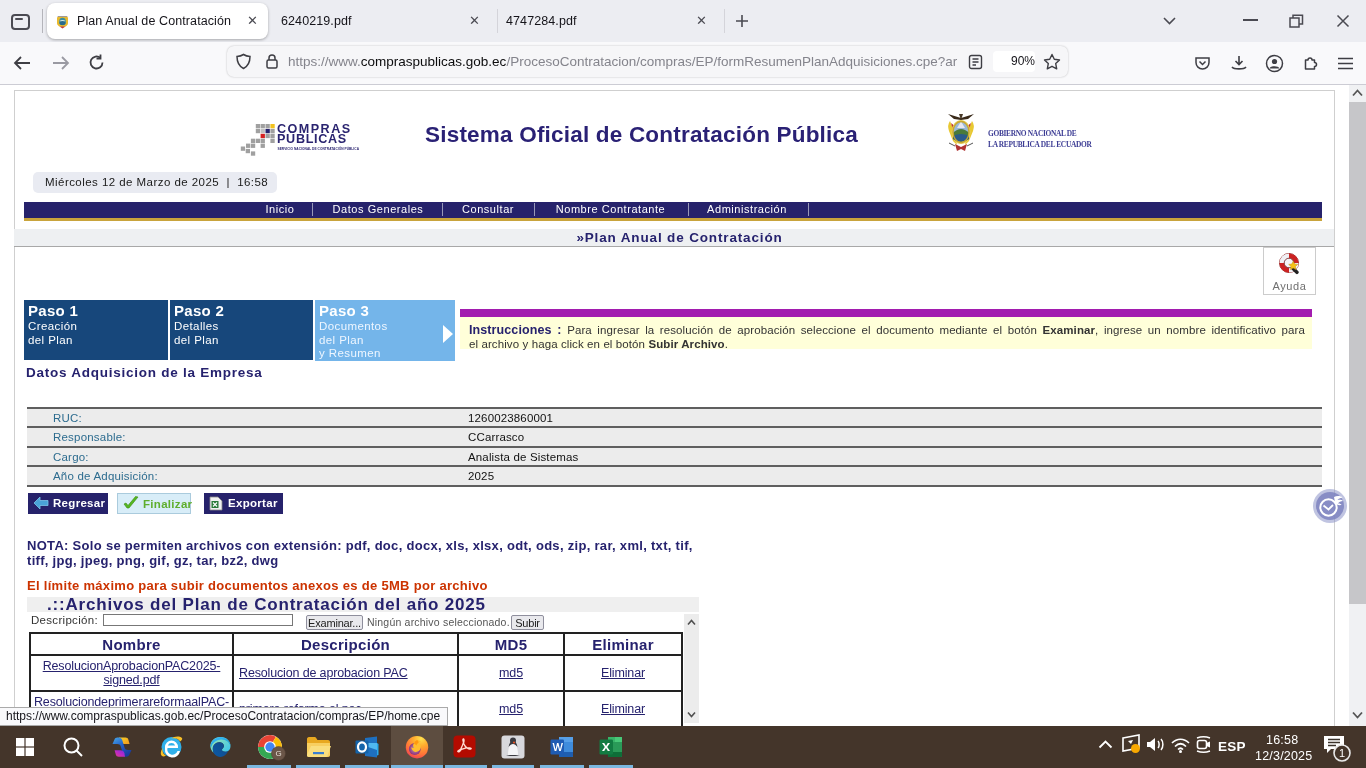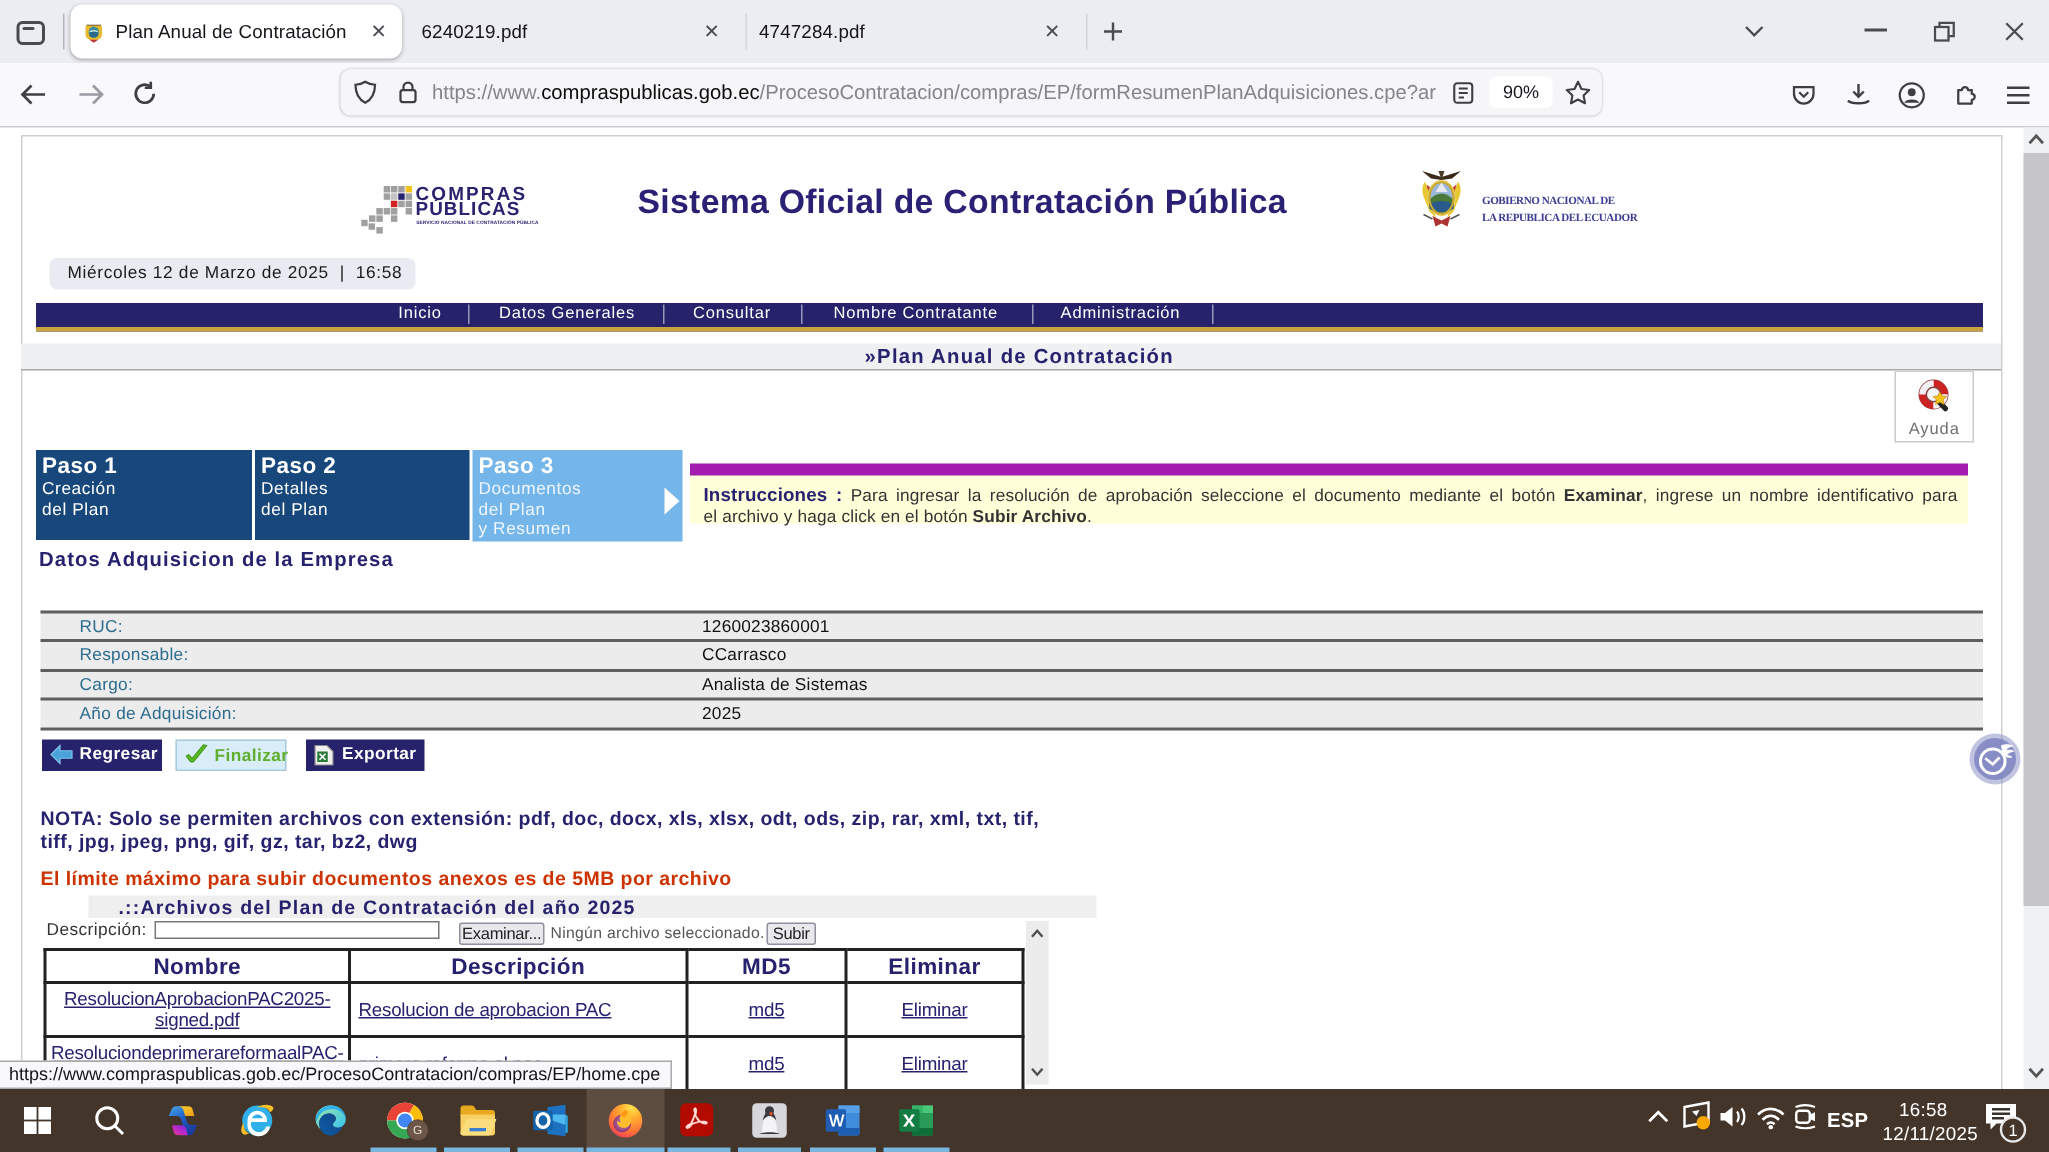--- a/index.html
+++ b/index.html
@@ -12,21 +12,21 @@
 #fxview { position:absolute; left:11px; top:14px; width:19px; height:16px; border:2px solid #4a4a52; border-radius:4px; }
 #fxview:before { content:""; position:absolute; left:2px; top:1.5px; width:8px; height:2.5px; background:#4a4a52; border-radius:1px; }
 .tabsep { position:absolute; top:9px; width:1px; height:24px; background:#b4b4ba; }
 #activetab { position:absolute; left:47px; top:3px; width:221px; height:36px; background:#fff; border-radius:8px; box-shadow:0 1px 3px rgba(0,0,0,0.3); }
 .tabtitle { font-size:12.5px; color:#15141a; letter-spacing:0.1px; }
 .tabx { color:#4a4a52; font-size:13px; }
 #toolbar { position:absolute; left:0; top:42px; width:1366px; height:43px; background:#f9f9fb; border-bottom:1px solid #ccccd4; }
 #urlbar { position:absolute; left:227px; top:46px; width:841px; height:31px; background:#f6f6f8; border-radius:7px; box-shadow:0 0 2px rgba(0,0,0,0.25); }
 #urltext { position:absolute; left:61px; top:8px; font-size:13.5px; color:#84848c; white-space:nowrap; overflow:hidden; width:672px; }
 #urltext b { color:#0c0c0d; font-weight:normal; }
-#zoombadge { position:absolute; left:766px; top:5px; width:42px; height:21px; background:#fff; border-radius:4px; font-size:12px; color:#15141a; text-align:center; line-height:21px; }
+#zoombadge { position:absolute; left:766px; top:5px; width:42px; height:21px; background:#fff; border-radius:4px; font-size:12px; color:#15141a; text-align:right; line-height:21px; }
 
 
 .pg { position:absolute; }
 #pagebox { position:absolute; left:14px; top:90px; width:1321px; height:636px; border-left:1px solid #cfcfcf; border-right:1px solid #cfcfcf; border-top:1px solid #cfcfcf; }
 #title { position:absolute; left:0; top:122px; width:1283px; text-align:center; font-size:22.5px; font-weight:bold; color:#2a2175; letter-spacing:0.2px; }
 #datebadge { position:absolute; left:33px; top:172px; width:244px; height:21px; background:#e9ebf2; border-radius:5px; font-size:11.5px; color:#1a1a1a; line-height:21px; padding-left:12px; letter-spacing:0.45px; }
 #rucbadge { position:absolute; left:698px; top:172px; width:622px; height:21px; background:#e9ebf2; border-radius:5px; font-size:11.5px; color:#1a1a1a; line-height:21px; text-align:center; letter-spacing:0.1px; white-space:nowrap; }
 #rucbadge .cs { color:#26226e; text-decoration:underline; }
 #navbar { position:absolute; left:24px; top:202px; width:1298px; height:18.5px; background:#26226b; border-bottom:3px solid #c9a43c; }
 #navbar span { position:absolute; top:1px; color:#fff; font-size:11px; letter-spacing:0.55px; }
@@ -52,21 +52,21 @@
 .drow .lbl { position:absolute; left:26px; top:3px; font-size:11.5px; color:#2d6c8f; letter-spacing:0.2px; }
 .drow .val { position:absolute; left:441px; top:3px; font-size:11.5px; color:#111; letter-spacing:0.15px; }
 #drow-end { position:absolute; left:27px; top:484.5px; width:1295px; height:2px; background:#5f5f5f; }
 
 .btn { position:absolute; top:493px; height:21px; background:#26226b; color:#fff; font-weight:bold; font-size:11.5px; letter-spacing:0.3px; }
 #btn-fin { background:#d8edf8; color:#5fae2e; border:1px solid #aacbdd; }
 .btn span { position:absolute; top:4px; }
 
 #nota { position:absolute; left:27px; top:538px; width:720px; font-size:13px; font-weight:bold; color:#26226e; line-height:15.3px; letter-spacing:0.3px; }
 #limite { position:absolute; left:27px; top:578px; font-size:13px; font-weight:bold; color:#cc3300; letter-spacing:0.3px; }
-#arch-h { position:absolute; left:27px; top:597px; width:672px; height:15px; background:#efefef; font-size:13px; font-weight:bold; color:#26226e; padding-left:20px; letter-spacing:0.8px; line-height:15px;margin-left:32px; }
+#arch-h { position:absolute; left:27px; top:597px; width:672px; height:15px; background:#efefef; font-size:17px; font-weight:bold; color:#26226e; padding-left:20px; letter-spacing:0.8px; line-height:15px; }
 #desclbl { position:absolute; left:31px; top:614px; font-size:11.5px; color:#333; letter-spacing:0.3px; }
 #descinput { position:absolute; left:103px; top:614px; width:190px; height:11.5px; border:1px solid #777; background:#fff; }
 .graybtn { position:absolute; background:#e9e9ed; border:1px solid #8f8f9d; border-radius:2px; font-size:11px; color:#222; text-align:center; letter-spacing:-0.2px; }
 #nofile { position:absolute; left:367px; top:616px; font-size:10.5px; color:#555; letter-spacing:0.2px; }
 
 #ftable { position:absolute; left:29px; top:632px; width:652px; border-collapse:collapse; table-layout:fixed; }
 #ftable th { border:2px solid #222; font-size:15px; color:#26226e; background:#fff; height:22px; letter-spacing:0.3px; }
 #ftable td { border:2px solid #222; font-size:12.5px; text-align:center; letter-spacing:-0.15px; }
 #ftable a { color:#26226e; text-decoration:underline; }
 #innerscroll { position:absolute; left:684px; top:614px; width:15px; height:109px; background:#ececec; }
@@ -540,20 +540,20 @@
       <path d="M2 6 C7 1 14 1 19 6 M5 9.5 C8.5 6 12.5 6 16 9.5 M8 12.5 C9.5 11 11.5 11 13 12.5" stroke="#fff" stroke-width="1.7" fill="none"></path>
       <circle cx="10.5" cy="14.5" r="1.5" fill="#fff"></circle>
     </svg>
 <svg class="abs" style="left:1194px; top:736px;" width="19" height="17" viewBox="0 0 19 17">
       <path d="M3 2 C7 0.5 12 0.5 16 2 M3 15 C7 16.5 12 16.5 16 15" stroke="#fff" stroke-width="1.5" fill="none"></path>
       <rect x="3.5" y="4.5" width="9" height="8" rx="2" fill="none" stroke="#fff" stroke-width="1.6"></rect>
       <path d="M12.5 7 L16 5.5 L16 11.5 L12.5 10 Z" fill="#fff"></path>
     </svg>
 <div class="traytxt" style="left:1218px; top:739px; font-weight:bold; font-size:13.5px;">ESP</div>
 <div class="traytxt" style="left:1266px; top:733px; font-size:12.5px;">16:58</div>
-<div class="traytxt" style="left:1255px; top:749px; font-size:12.5px;">12/11/2025</div>
+<div class="traytxt" style="left:1255px; top:749px; font-size:12.5px;">12/3/2025</div>
 <svg class="abs" style="left:1323px; top:735px;" width="30" height="28" viewBox="0 0 30 28">
       <path d="M1 1 L21 1 L21 14 L8 14 L4 18 L4 14 L1 14 Z" fill="#fff"></path>
       <path d="M5 4.5 H17 M5 7.5 H17 M5 10.5 H13" stroke="#3b332b" stroke-width="1.6"></path>
       <circle cx="19" cy="18" r="8" fill="#44352a" stroke="#e8e8e8" stroke-width="1.6"></circle>
       <text x="19" y="22" text-anchor="middle" font-family="Liberation Sans" font-size="11" fill="#fff">1</text>
     </svg>
 </div>
 
 </body></html>

